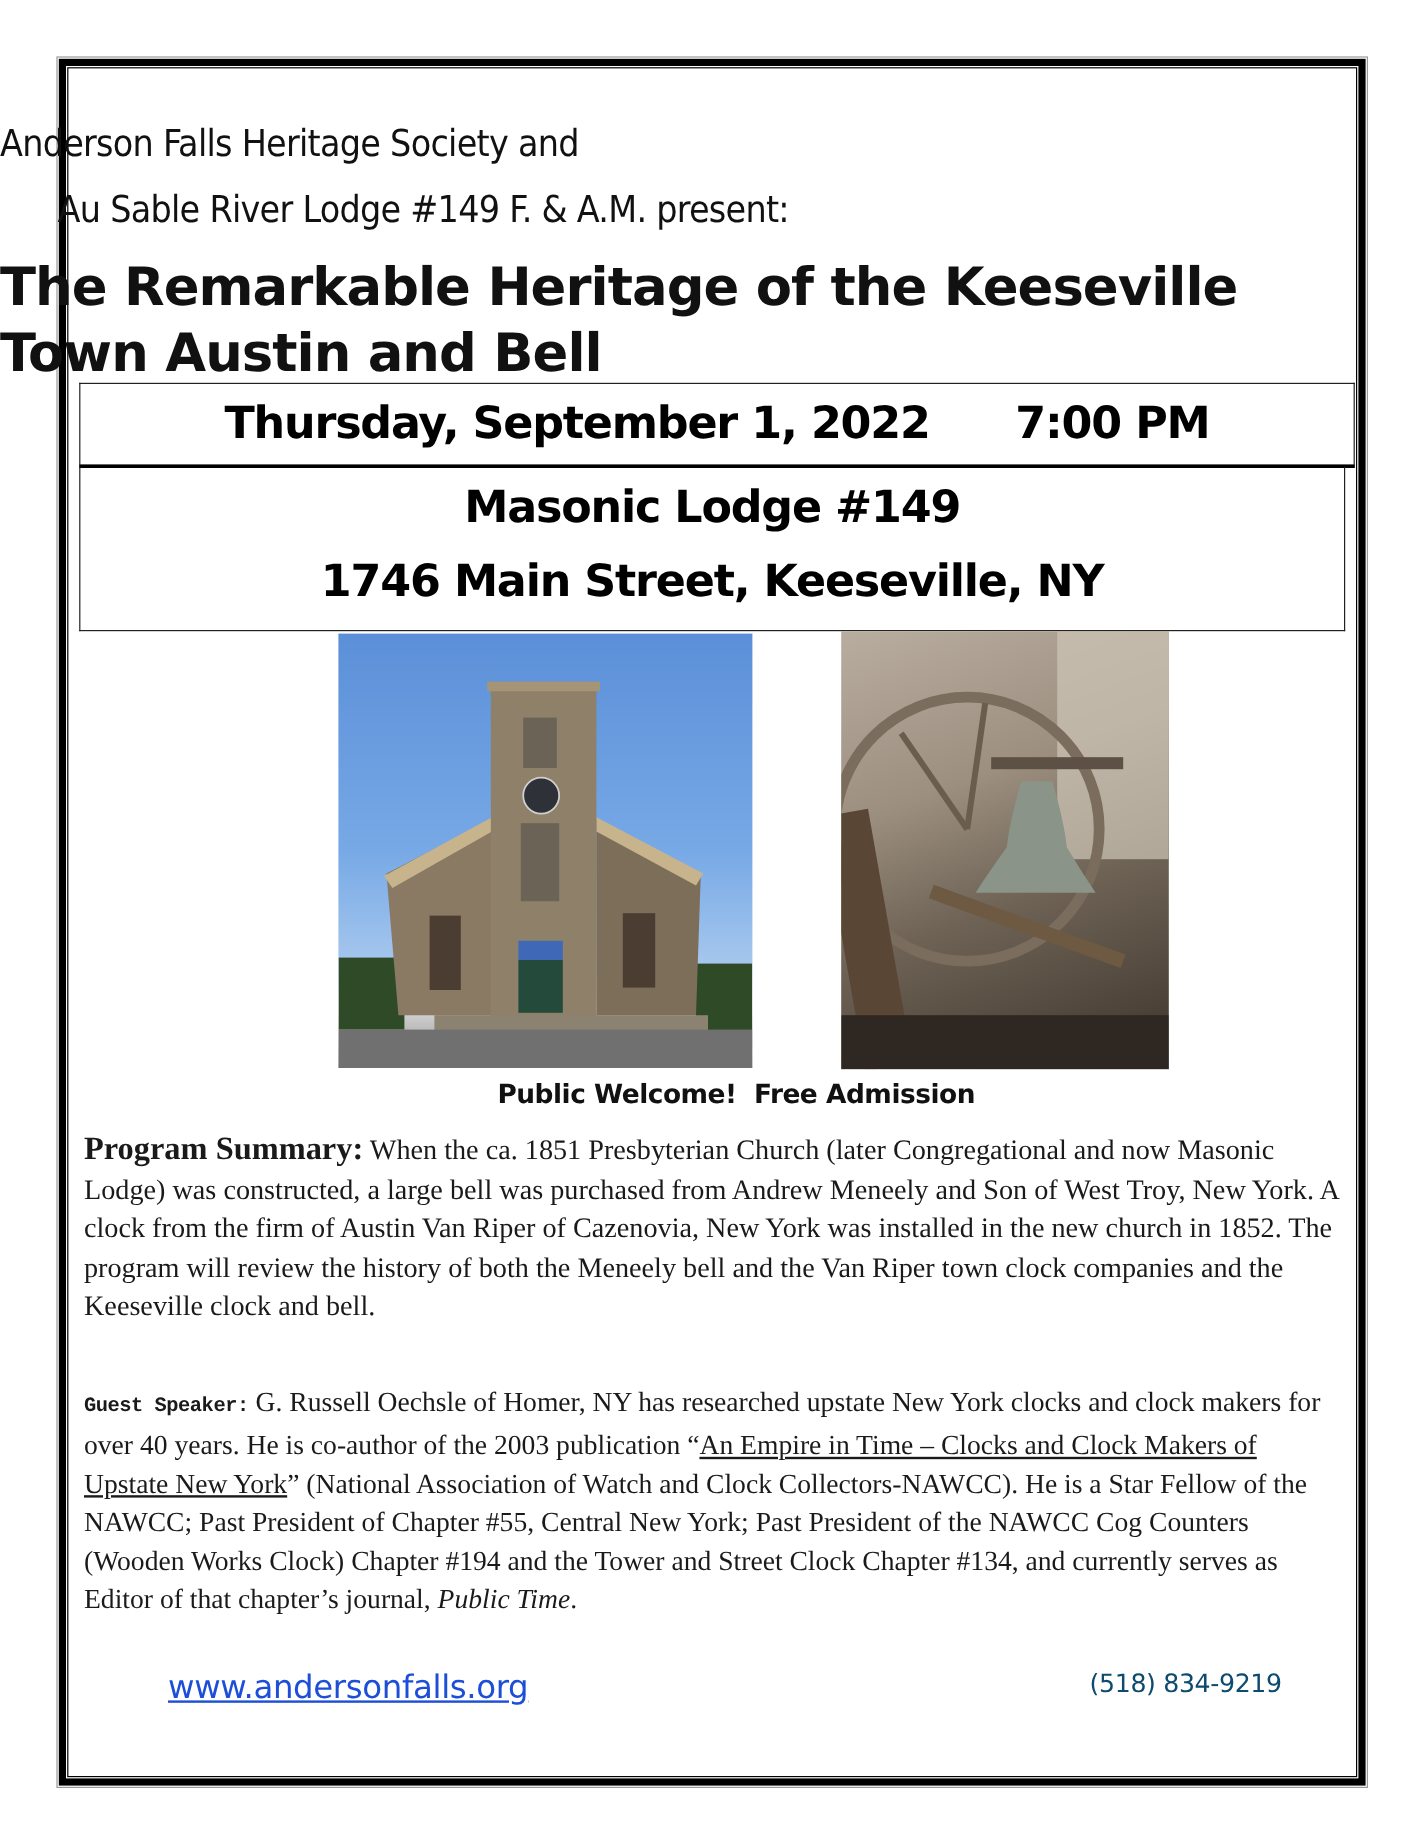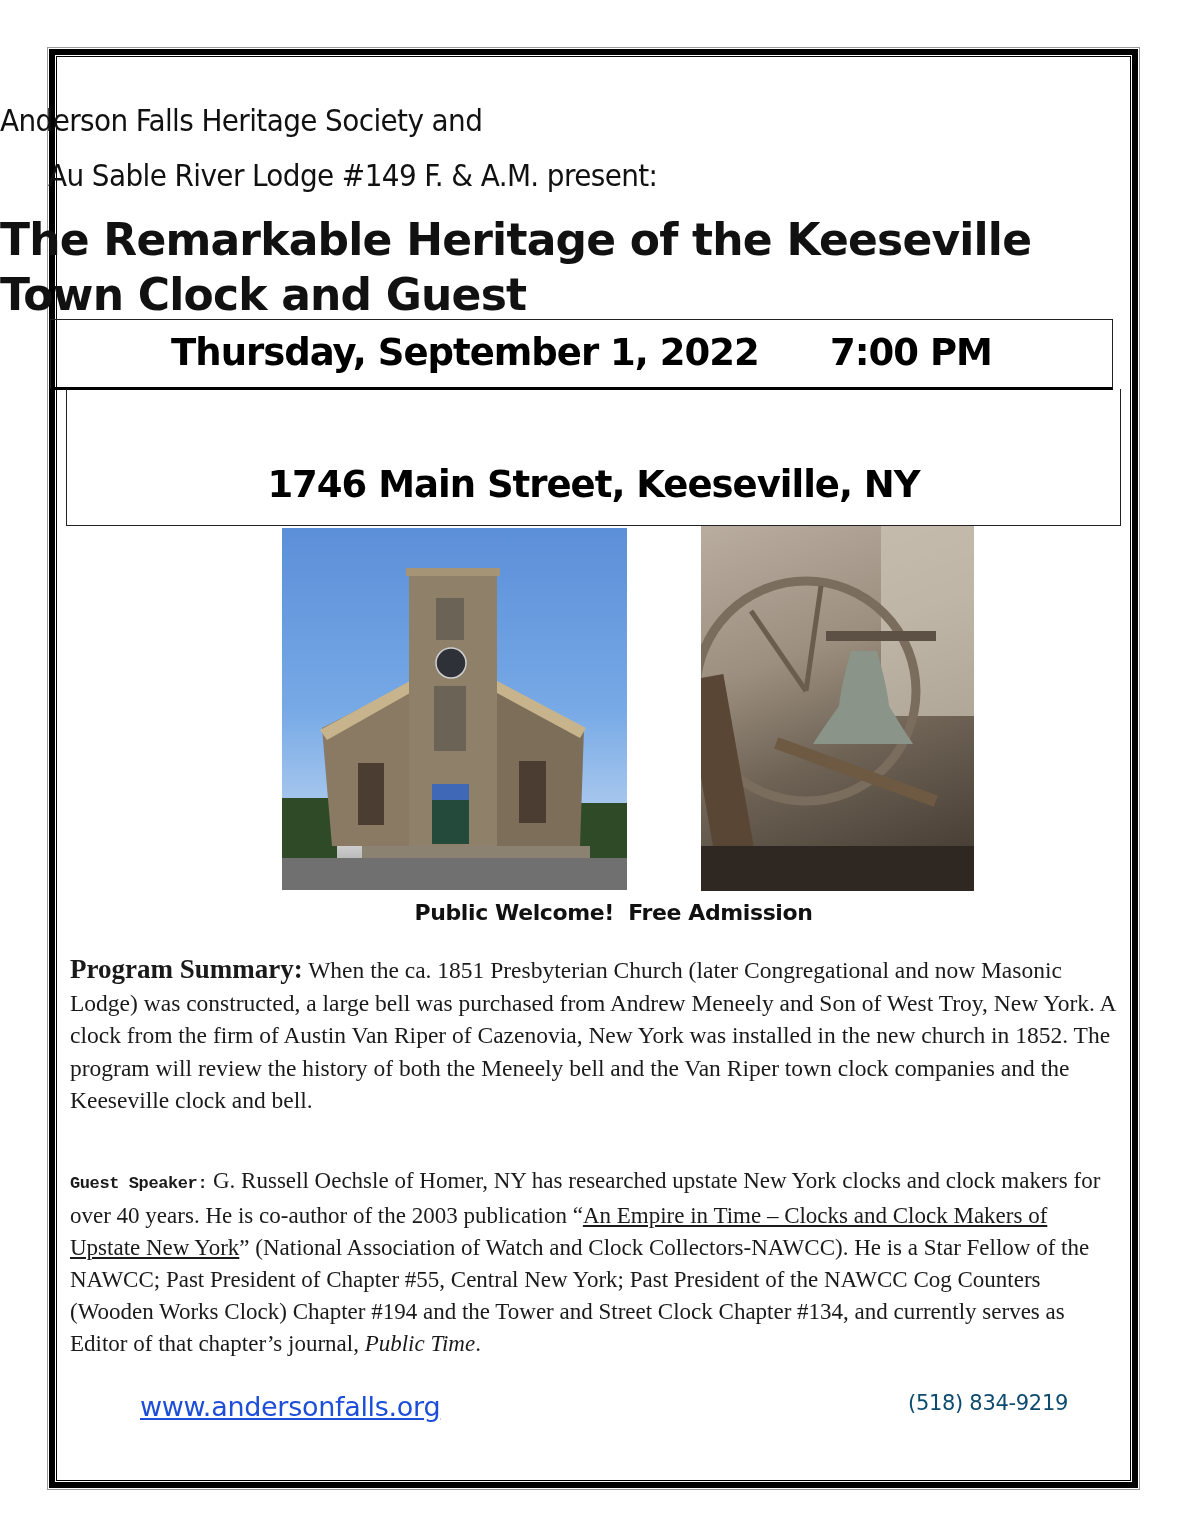--- a/index.html
+++ b/index.html
@@ -22,40 +22,40 @@
     position: absolute; left: 0; width: 1187px; text-align: left;
     font-family: "DejaVu Sans", sans-serif; color: #111; white-space: nowrap;
   }
   .presenter { font-size: 31px; letter-spacing: -0.6px; font-stretch: condensed; }
   .title { font-size: 44px; font-weight: bold; letter-spacing: -0.8px; }
 
   .box {
     position: absolute; box-sizing: border-box; border: 1.5px solid #222;
     font-family: "DejaVu Sans", sans-serif; text-align: center; color: #000;
   }
-  .date-box { left: 50px; top: 319px; width: 1063px; height: 71px; border-bottom: 3px solid #000; }
+  .date-box { left: 66px; top: 319px; width: 1063px; height: 71px; border-bottom: 3px solid #000; }
   .date-text { font-size: 37px; font-weight: bold; line-height: 66px; letter-spacing: -1px; white-space: pre; }
   .loc-box { left: 66px; top: 389px; width: 1055px; height: 137px; border-top: none; }
   .loc-line { font-size: 37px; font-weight: bold; letter-spacing: -1px; position: absolute; left: 0; width: 100%; }
 
   .photo { position: absolute; overflow: hidden; }
   .church { left: 282px; top: 528px; width: 345px; height: 362px;
     background: linear-gradient(180deg, #5b8fd8 0%, #77a9e6 50%, #a9c9ee 78%, #d8d8d8 86%, #8a8a8a 100%); }
   .bell { left: 701px; top: 526px; width: 273px; height: 365px;
     background: linear-gradient(160deg, #b9ada0 0%, #9c8f80 35%, #6e6355 60%, #3d342c 100%); }
 
   .public-welcome {
     position: absolute; left: 0; width: 1187px; top: 900px; text-align: center;
     font-family: "DejaVu Sans", sans-serif; font-weight: bold; font-size: 22px; color: #111;
     white-space: pre; letter-spacing: -0.4px; padding-left: 20px;
   }
 
   .para {
     position: absolute; left: 70px; width: 1050px;
-    font-family: "Liberation Serif", serif; font-size: 23.5px; line-height: 32.5px; color: #1a1a1a; margin-top: 12px;
+    font-family: "Liberation Serif", serif; font-size: 23.5px; line-height: 32.5px; color: #1a1a1a;
   }
   .para .lead-serif { font-weight: bold; font-size: 27px; }
   .para .lead-sans { font-family: Liberation Mono, monospace; font-weight: bold; font-size: 17px; letter-spacing: -0.4px; }
   .para u { text-decoration: underline; }
   .para i { font-style: italic; }
 
   .footer-link {
     position: absolute; left: 140px; top: 1391px;
     font-family: "DejaVu Sans", sans-serif; font-size: 27px; color: #1d4ed8; text-decoration: underline;
     letter-spacing: -0.3px;
@@ -68,27 +68,28 @@
 </head>
 <body>
 
 <div class="border-outer"></div>
 <div class="border-thick"></div>
 <div class="border-inner"></div>
 
 <div class="center-line presenter" style="top:102px;">Anderson Falls Heritage Society and</div>
 <div class="center-line presenter" style="top:157px;padding-left:48px;">Au Sable River Lodge #149 F. &amp; A.M. present:</div>
 <div class="center-line title" style="top:214px;">The Remarkable Heritage of the Keeseville</div>
-<div class="center-line title" style="top:269px;">Town Clock and Guest</div>
+<div class="center-line title" style="top:269px;">Town Austin and Bell</div>
 
 <div class="box date-box">
   <span class="date-text">Thursday, September 1, 2022</span><span class="date-text">      </span><span class="date-text">7:00 PM</span>
 </div>
 
 <div class="box loc-box">
+  <div class="loc-line" style="top:12px;">Masonic Lodge #149</div>
   <div class="loc-line" style="top:74px;">1746 Main Street, Keeseville, NY</div>
 </div>
 
 <div class="photo church">
   <svg width="345" height="362" viewBox="0 0 345 362">
     <rect x="0" y="270" width="55" height="60" fill="#2f4a26"></rect>
     <rect x="298" y="275" width="47" height="70" fill="#2f4a26"></rect>
     <polygon points="40,200 128,155 128,318 50,318" fill="#8a7a63"></polygon>
     <polygon points="215,155 302,200 298,318 215,318" fill="#7d6e59"></polygon>
     <polygon points="38,202 128,153 128,165 45,212" fill="#c8b48c"></polygon>

